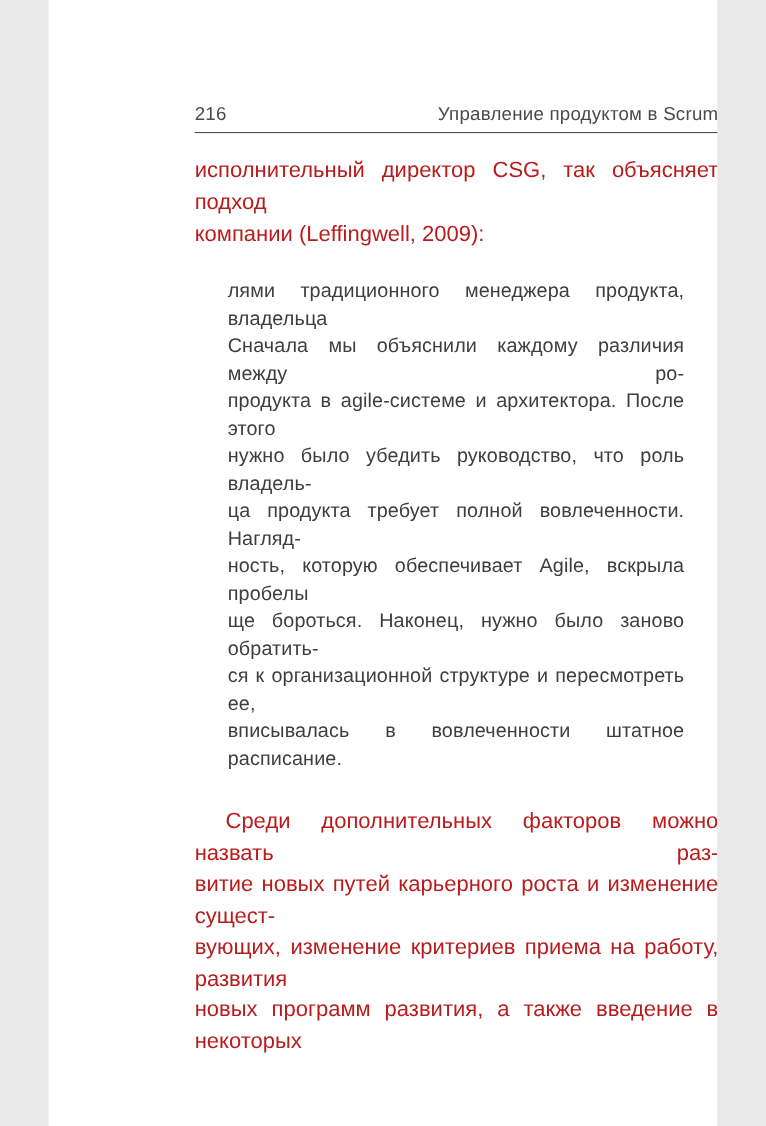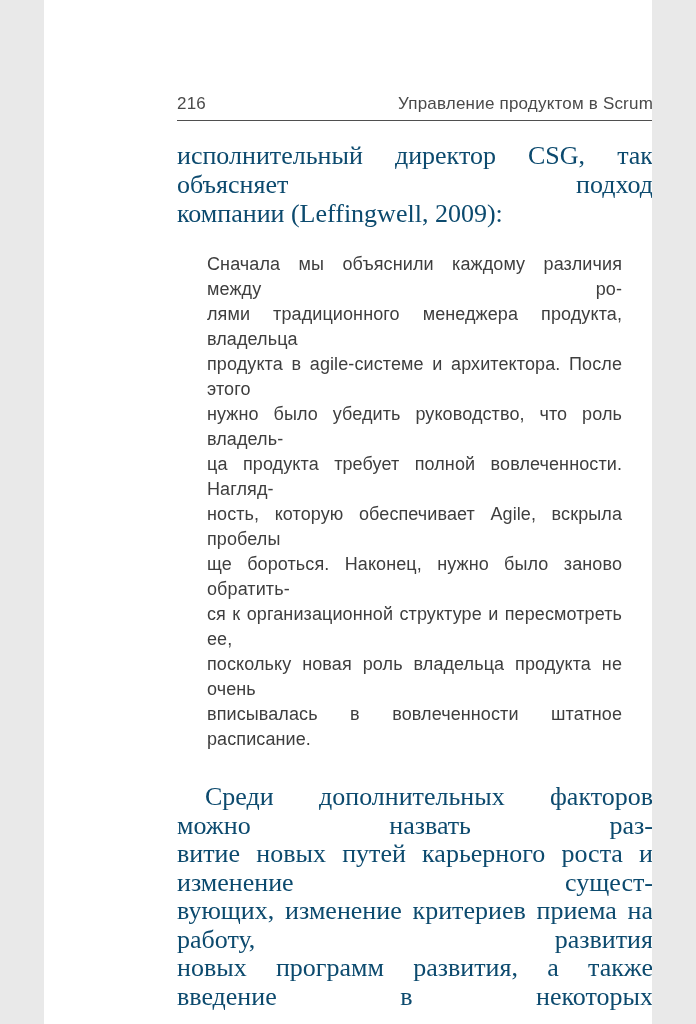--- a/index.html
+++ b/index.html
@@ -32,24 +32,24 @@
     letter-spacing: 0.2px;
   }
   .header-rule {
     margin-top: 6px;
     border-bottom: 1px solid #4f4f4f;
     height: 0;
   }
 
   
   .para {
-    font-family: Liberation Serif, serif;
-    font-size: 26px;
+    font-family: Liberation Sans, sans-serif;
+    font-size: 20px;
     line-height: 29px;
-    color: #0c4a6e;
+    color: #b91c1c;
   }
   .para-intro    { margin-top: 20px; }
   .para-factors  { margin-top: 31px; line-height: 28.5px; }
 
   .line {
     text-align: justify;
     text-align-last: justify;
     white-space: normal;
   }
   .line.last { text-align-last: left; }
@@ -77,29 +77,28 @@
       <span>Управление продуктом в Scrum</span>
     </div>
     <div class="header-rule"></div>
 
     <div class="para para-intro">
         <div class="line">исполнительный директор CSG, так объясняет подход</div>
         <div class="line last">компании (Leffingwell, 2009):</div>
       </div>
 
     <div class="quote">
+        <div class="line">лями традиционного менеджера продукта, владельца</div>
         <div class="line">Сначала мы объяснили каждому различия между ро-</div>
-        <div class="line">лями традиционного менеджера продукта, владельца</div>
         <div class="line">продукта в agile-системе и архитектора. После этого</div>
         <div class="line">нужно было убедить руководство, что роль владель-</div>
         <div class="line">ца продукта требует полной вовлеченности. Нагляд-</div>
         <div class="line">ность, которую обеспечивает Agile, вскрыла пробелы</div>
         <div class="line">ще бороться. Наконец, нужно было заново обратить-</div>
         <div class="line">ся к организационной структуре и пересмотреть ее,</div>
-        <div class="line">поскольку новая роль владельца продукта не очень</div>
         <div class="line">вписывалась в вовлеченности штатное расписание.</div>
       </div>
 
     <div class="para para-factors indent-first">
         <div class="line">Среди дополнительных факторов можно назвать раз-</div>
         <div class="line">витие новых путей карьерного роста и изменение сущест-</div>
         <div class="line">вующих, изменение критериев приема на работу, развития</div>
         <div class="line">новых программ развития, а также введение в некоторых</div>
       </div>
 

